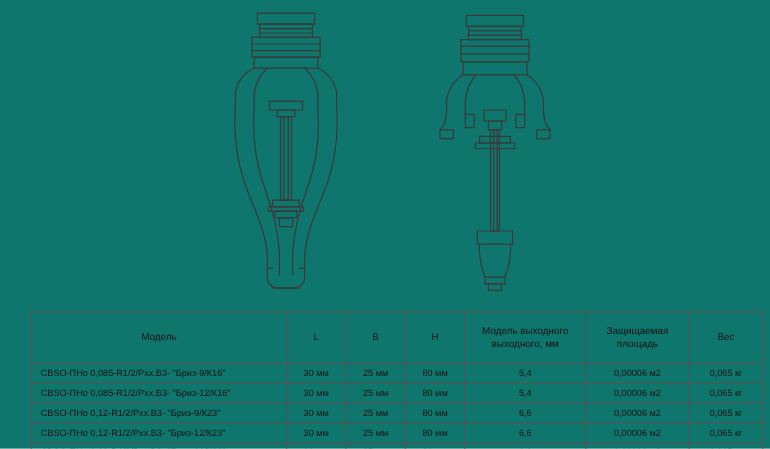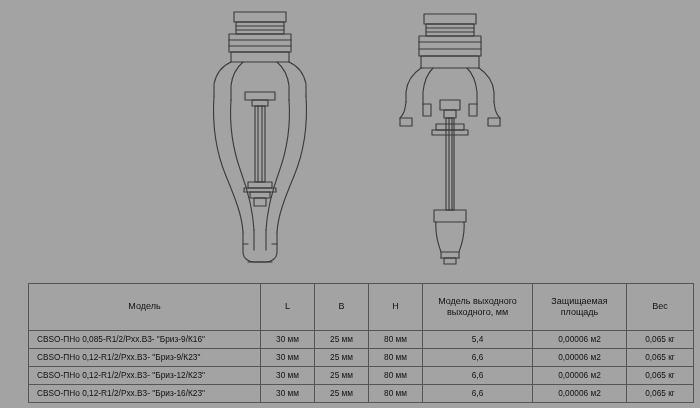--- a/index.html
+++ b/index.html
@@ -12,21 +12,21 @@
     height: 408px;
     font-family: "Liberation Sans", sans-serif;
     color: #1a1a1a;
     overflow: hidden;
     position: relative;
   }
   #page {
     position: relative;
     width: 700px;
     height: 408px;
-    background: #a3a3a3;
+    background: #0f766e;
   }
   #figures {
     position: absolute;
     left: 0;
     top: 0;
     width: 700px;
     height: 278px;
   }
   #figures svg {
     display: block;
@@ -220,20 +220,29 @@
         <tr>
           <td class="model">CBSO-ПНо 0,085-R1/2/Pxx.B3- "Бриз-9/К16"</td>
           <td>30 мм</td>
           <td>25 мм</td>
           <td>80 мм</td>
           <td>5,4</td>
           <td>0,00006 м2</td>
           <td>0,065 кг</td>
         </tr>
         <tr>
+          <td class="model">CBSO-ПНо 0,085-R1/2/Pxx.B3- "Бриз-12/К16"</td>
+          <td>30 мм</td>
+          <td>25 мм</td>
+          <td>80 мм</td>
+          <td>5,4</td>
+          <td>0,00006 м2</td>
+          <td>0,065 кг</td>
+        </tr>
+        <tr>
           <td class="model">CBSO-ПНо 0,12-R1/2/Pxx.B3- "Бриз-9/К23"</td>
           <td>30 мм</td>
           <td>25 мм</td>
           <td>80 мм</td>
           <td>6,6</td>
           <td>0,00006 м2</td>
           <td>0,065 кг</td>
         </tr>
         <tr>
           <td class="model">CBSO-ПНо 0,12-R1/2/Pxx.B3- "Бриз-12/К23"</td>

